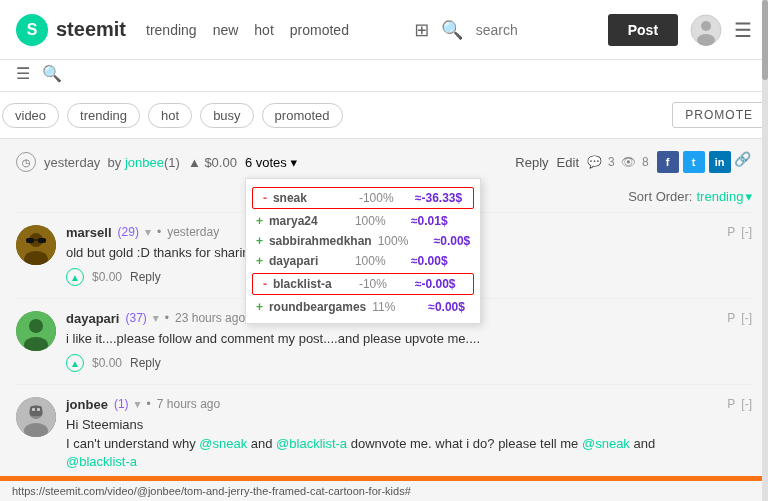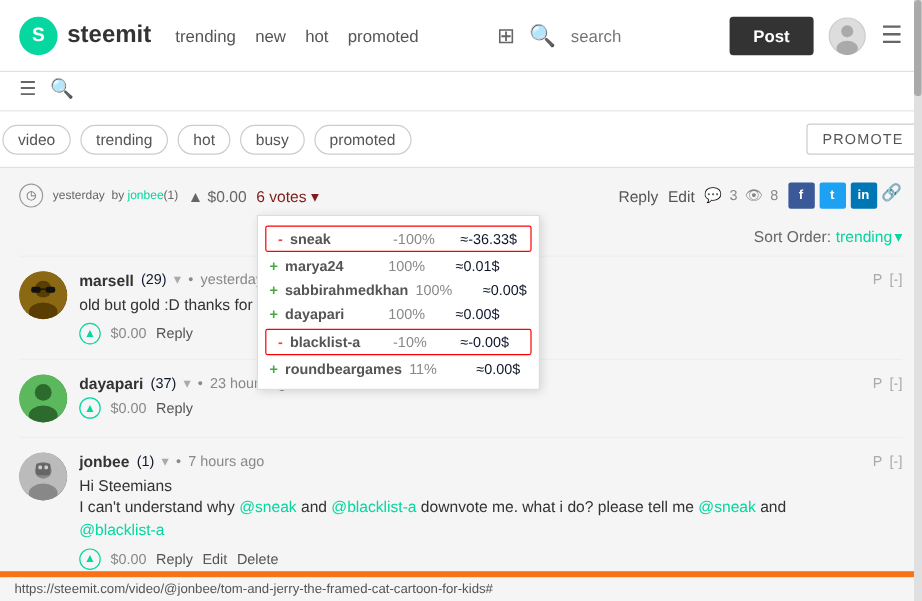--- a/index.html
+++ b/index.html
@@ -161,33 +161,33 @@
       height: 20px;
       border-radius: 50%;
       border: 1px solid #999;
       display: flex;
       align-items: center;
       justify-content: center;
       font-size: 10px;
       color: #666;
     }
     .post-meta-text {
-      font-size: 10px;
+      font-size: 13px;
       color: #666;
     }
     .post-meta-text a {
       color: #06d6a0;
       text-decoration: none;
     }
     .dollar-value {
       font-size: 13px;
       color: #666;
     }
     .votes-link {
-      color: #7f1d1d;
+      color: #000000;
       font-size: 13px;
       text-decoration: none;
       cursor: pointer;
     }
     .post-actions {
       display: flex;
       align-items: center;
       gap: 8px;
     }
     .action-link {
@@ -240,21 +240,21 @@
     }
     .vote-row {
       display: flex;
       align-items: center;
       padding: 3px 10px;
       gap: 6px;
       font-size: 12px;
     }
     .vote-name { color: #555; font-weight: bold; min-width: 80px; }
     .vote-pct { color: #888; min-width: 50px; }
-    .vote-val { color: #0f172a; }
+    .vote-val { color: #6d28d9; font-weight: bold; }
     .vote-row.flagged-row { border: 1px solid red; margin: 2px 6px; border-radius: 2px; }
     .minus-sign { color: #e44; font-weight: bold; }
     .plus-sign { color: #4a4; font-weight: bold; }
 
     
     .sort-row {
       display: flex;
       justify-content: flex-end;
       align-items: flex-end;
       padding: 8px 0;
@@ -295,21 +295,21 @@
       gap: 6px;
       margin-bottom: 4px;
     }
     .comment-author {
       font-weight: bold;
       font-size: 13px;
       color: #333;
     }
     .comment-rep {
       font-size: 12px;
-      color: #0f172a;
+      color: #8b5cf6;
     }
     .comment-time {
       font-size: 12px;
       color: #888;
     }
     .comment-text {
       font-size: 13px;
       color: #333;
       margin-bottom: 6px;
       line-height: 1.4;
@@ -578,20 +578,21 @@
     <div class="comment-body">
       <div class="comment-header">
         <span class="comment-author">dayapari</span>
         <span class="comment-rep">(37)</span>
         <span style="color:#aaa;font-size:12px">▾</span>
         <span class="comment-time">•</span>
         <span class="comment-time">23 hours ago</span>
         <span class="flag-link">P</span>
         <span class="dash-link">[-]</span>
       </div>
+      <div class="comment-text">i like it....please follow and comment my post....and please upvote me....</div>
       <div class="comment-footer">
         <span class="upvote-btn">▲</span>
         <span class="comment-dollar">$0.00</span>
         <span class="reply-link">Reply</span>
       </div>
     </div>
   </div>
 
   <div class="comment">
     <div class="comment-avatar avatar-jonbee">

